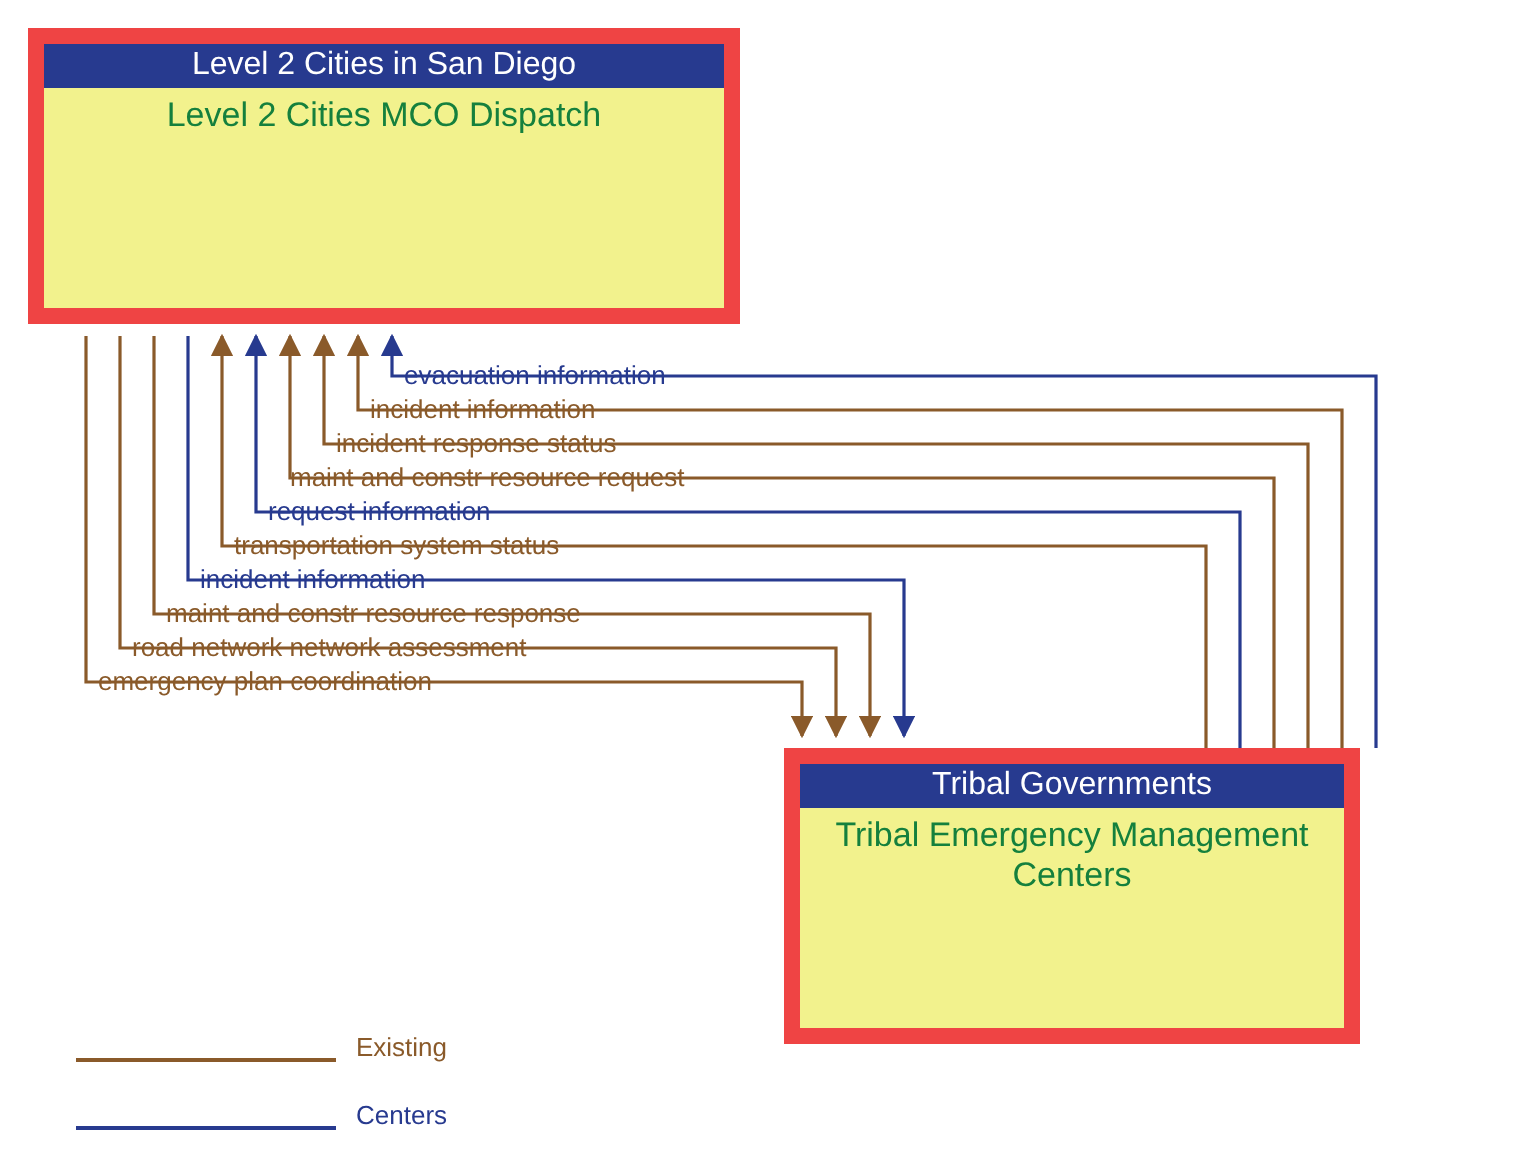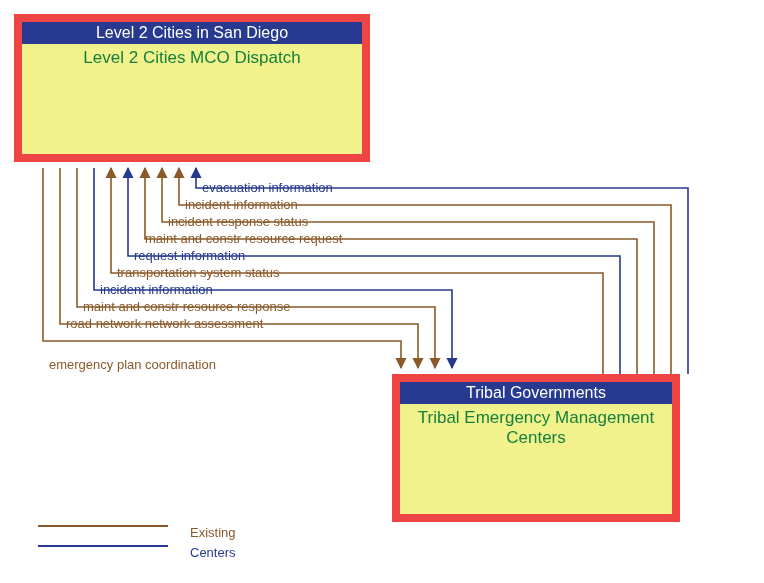--- a/index.html
+++ b/index.html
@@ -46,23 +46,24 @@
   }
   .flow-label.brown { color: #8a5a2a; }
   .flow-label.blue  { color: #273a8f; text-align: right; }
   .legend {
     position: absolute;
     left: 38px;
     bottom: 18px;
   }
   .legend-row {
     display: flex;
-    align-items: flex-start;
-    gap: 22px;
+    align-items: flex-end;
+    gap: 10px;
     height: 20px;
+    margin-top: 14px;
   }
   .legend-line {
     width: 130px;
     height: 0;
     border-top: 2px solid;
   }
   .legend-label {
     font-size: 13px;
   }
 </style>
@@ -112,21 +113,21 @@
 
 <span class="flow-label blue" style="left:202px; top:180px;">evacuation information</span>
 <span class="flow-label brown" style="left:185px; top:197px;">incident information</span>
 <span class="flow-label brown" style="left:168px; top:214px;">incident response status</span>
 <span class="flow-label brown" style="left:145px; top:231px;">maint and constr resource request</span>
 <span class="flow-label blue" style="left:134px; top:248px;">request information</span>
 <span class="flow-label brown" style="left:117px; top:265px;">transportation system status</span>
 <span class="flow-label blue" style="left:100px; top:282px;">incident information</span>
 <span class="flow-label brown" style="left:83px;  top:299px;">maint and constr resource response</span>
 <span class="flow-label brown" style="left:66px;  top:316px;">road network network assessment</span>
-<span class="flow-label brown" style="left:49px;  top:333px;margin-top:24px;">emergency plan coordination</span>
+<span class="flow-label brown" style="left:49px;  top:333px;">emergency plan coordination</span>
 
 <div class="legend">
   <div class="legend-row">
     <div class="legend-line" style="border-color:#8a5a2a"></div>
     <span class="legend-label" style="color:#8a5a2a">Existing</span>
   </div>
   <div class="legend-row">
     <div class="legend-line" style="border-color:#273a8f"></div>
     <span class="legend-label" style="color:#273a8f">Centers</span>
   </div>

